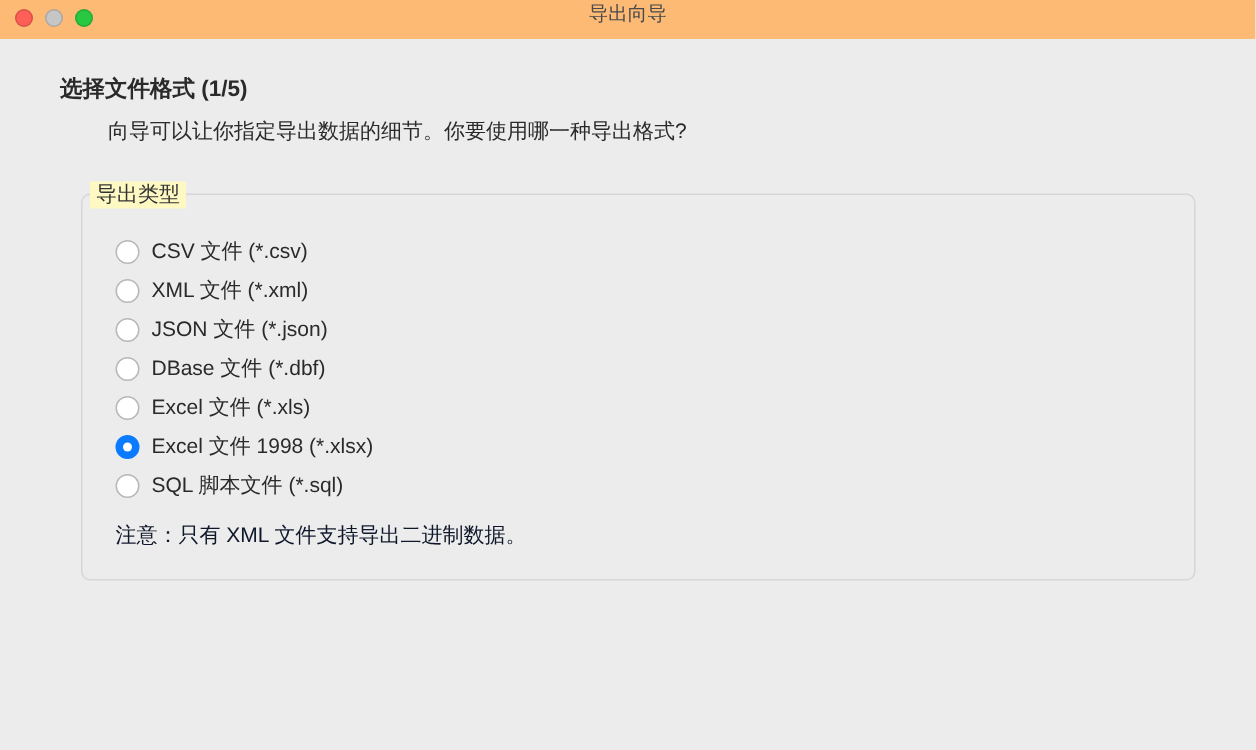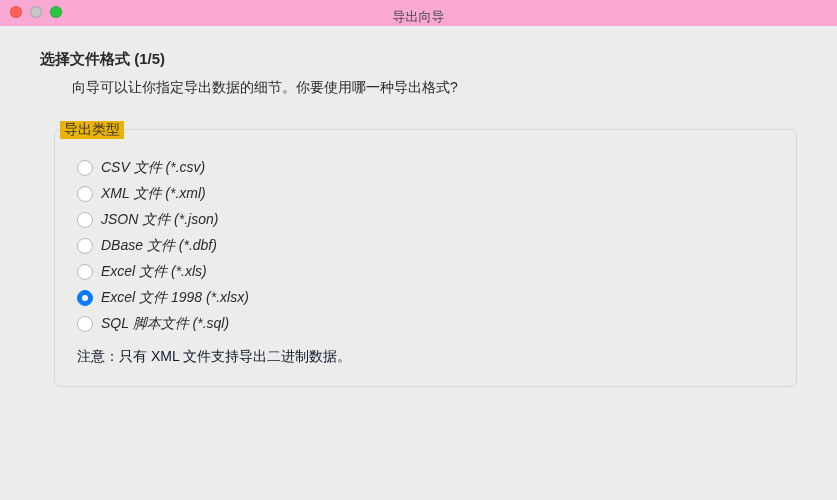--- a/index.html
+++ b/index.html
@@ -6,23 +6,23 @@
   html, body { width: 837px; height: 500px; overflow: hidden; }
   body {
     font-family: -apple-system, "Helvetica Neue", Arial, sans-serif;
     background: #ececec;
     color: #2a2a2a;
     font-size: 14px;
   }
   .titlebar {
     height: 26px;
     display: flex;
-    align-items: flex-end;
+    align-items: flex-start;
     position: relative;
-    background: #f9a8d4;
+    background: #fdba74;
   }
   .traffic-lights {
     position: absolute;
     left: 10px;
     top: 6px;
     display: flex;
     gap: 8px;
   }
   .tl {
     width: 12px; height: 12px; border-radius: 50%;
@@ -52,41 +52,40 @@
   }
   .fieldset-wrap {
     margin-left: 14px;
   }
   .fieldset-label {
     font-size: 14px;
     color: #333;
     padding-left: 2px;
     position: relative;
     top: 10px;
-    background: #eab308;
+    background: #fef9c3;
     display: inline-block;
     z-index: 1;
     margin-left: 6px;
     padding: 0 4px;
   }
   .group-box {
     border: 1px solid #d6d6d6;
     border-radius: 6px;
     background: #ececec;
     padding: 22px 22px 20px 22px;
   }
   .option-row {
     display: flex;
     align-items: center;
     gap: 8px;
     margin: 5px 0;
     line-height: 1.5;
     font-size: 14px;
     cursor: pointer;
-    font-style: italic;
   }
   .radio {
     width: 16px; height: 16px; border-radius: 50%;
     border: 1px solid #b8b8b8;
     background: #fff;
     display: inline-flex;
     align-items: center;
     justify-content: center;
     flex: 0 0 16px;
   }

